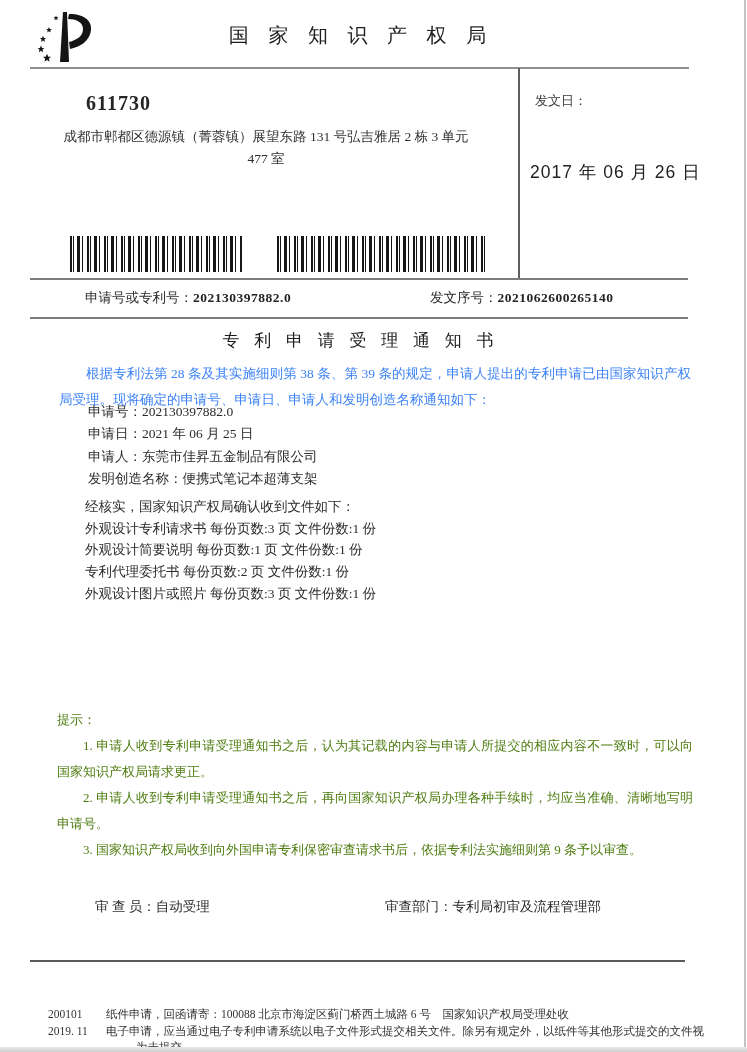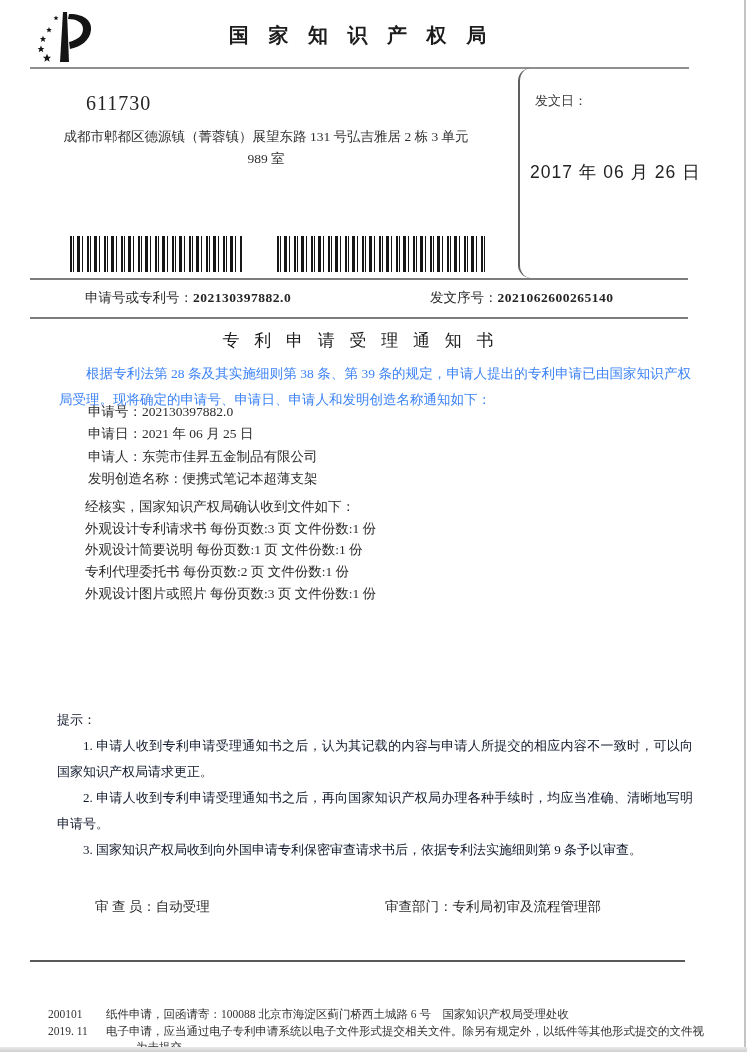--- a/index.html
+++ b/index.html
@@ -12,42 +12,42 @@
     font-family:"Liberation Serif","DejaVu Serif",serif;
     color:#252525;
   }
   .abs{position:absolute;}
 
   
   .agency-title{
     top:22px;left:30px;width:660px;
     text-align:center;
     font-family:"Liberation Sans","DejaVu Sans",sans-serif;
-    font-weight:bold;font-size:20px;letter-spacing:5px;word-spacing:4px;
+    font-weight:normal;font-size:20px;letter-spacing:5px;word-spacing:4px;
     color:#1d1d1d;
   }
   .logo{top:8px;left:36px;width:62px;height:58px;}
 
   .rule{background:#8f8f8f;height:2px;}
   .rule-top{top:67px;left:30px;width:659px;}
   .rule-mid{top:278px;left:30px;width:658px;background:#7d7d7d;}
   .rule-mid2{top:317px;left:30px;width:658px;background:#7d7d7d;}
   .rule-footer{top:960px;left:30px;width:655px;background:#5a5a5a;}
 
   
-  .datebox{top:68px;left:518px;width:227px;height:210px;border-left:2px solid #5f5f5f;border-radius:13px;}
+  .datebox{top:68px;left:518px;width:227px;height:210px;border-left:2px solid #5f5f5f;}
   .datebox-label{position:absolute;top:24px;left:15px;font-size:13px;color:#3a3a3a;}
   .datebox-date{
     position:absolute;top:92px;left:10px;
     font-family:"Liberation Sans","DejaVu Sans",sans-serif;
     font-size:17.5px;color:#222;letter-spacing:1px;
   }
 
   
-  .postal{top:92px;left:86px;font-size:20px;font-weight:normal;letter-spacing:1px;text-align:right;}
+  .postal{top:92px;left:86px;font-size:20px;font-weight:bold;letter-spacing:1px;text-align:right;}
   .recipient{top:126px;left:42px;width:448px;text-align:center;font-size:13.5px;line-height:22px;color:#303030;}
   .recipient .agent{margin-top:4px;}
 
   
   .barcode{
     top:236px;height:36px;
     background:
       repeating-linear-gradient(90deg,
         #161616 0px,#161616 2px,#ffffff 2px,#ffffff 3px,
         #161616 3px,#161616 4px,#ffffff 4px,#ffffff 7px,
@@ -68,21 +68,21 @@
   .notice-title{
     top:329px;left:30px;width:660px;text-align:center;
     font-family:"Liberation Sans","DejaVu Sans",sans-serif;
     font-weight:normal;font-size:17px;letter-spacing:4px;word-spacing:2px;color:#1c1c1c;
   }
   .intro{top:361px;left:59px;width:632px;font-size:13.5px;line-height:25.5px;text-indent:2em;text-align:justify;color:#3b82f6;}
   .fields{top:401px;left:88px;font-size:13.5px;line-height:22.4px;color:#2b2b2b;}
   .docs{top:496px;left:85px;font-size:13.5px;line-height:21.7px;color:#2b2b2b;}
 
   
-  .tips{top:707px;left:57px;width:636px;font-size:13px;line-height:26px;color:#0f172a;}
+  .tips{top:707px;left:57px;width:636px;font-size:13px;line-height:26px;color:#4d7c0f;}
   .tips p{margin:0;text-indent:2em;text-align:justify;}
   .tips .tips-heading{text-indent:0;}
 
   
   .signoff{top:898px;left:0;width:747px;font-size:13.5px;color:#2b2b2b;}
   .examiner{position:absolute;left:95px;top:0;text-align:center;}
   .department{position:absolute;left:385px;top:0;}
 
   
   .footer{top:968px;left:48px;width:665px;display:flex;font-size:11.5px;color:#333;margin-top:38px;}
@@ -123,21 +123,21 @@
   <div class="abs rule rule-top"></div>
 
   <div class="abs datebox">
     <div class="datebox-label">发文日：</div>
     <div class="datebox-date">2017 年 06 月 26 日</div>
   </div>
 
   <div class="abs postal">611730</div>
   <div class="abs recipient">
     <div>成都市郫都区德源镇（菁蓉镇）展望东路 131 号弘吉雅居 2 栋 3 单元</div>
-    <div>989 室</div>
+    <div>477 室</div>
   </div>
 
   <div class="abs barcode barcode1"></div>
   <div class="abs barcode barcode2"></div>
 
   <div class="abs rule rule-mid"></div>
 
   <div class="abs numbers-row">
     <div class="app-no">
       <span class="num-label">申请号或专利号：</span><span class="num-value">202130397882.0</span>

